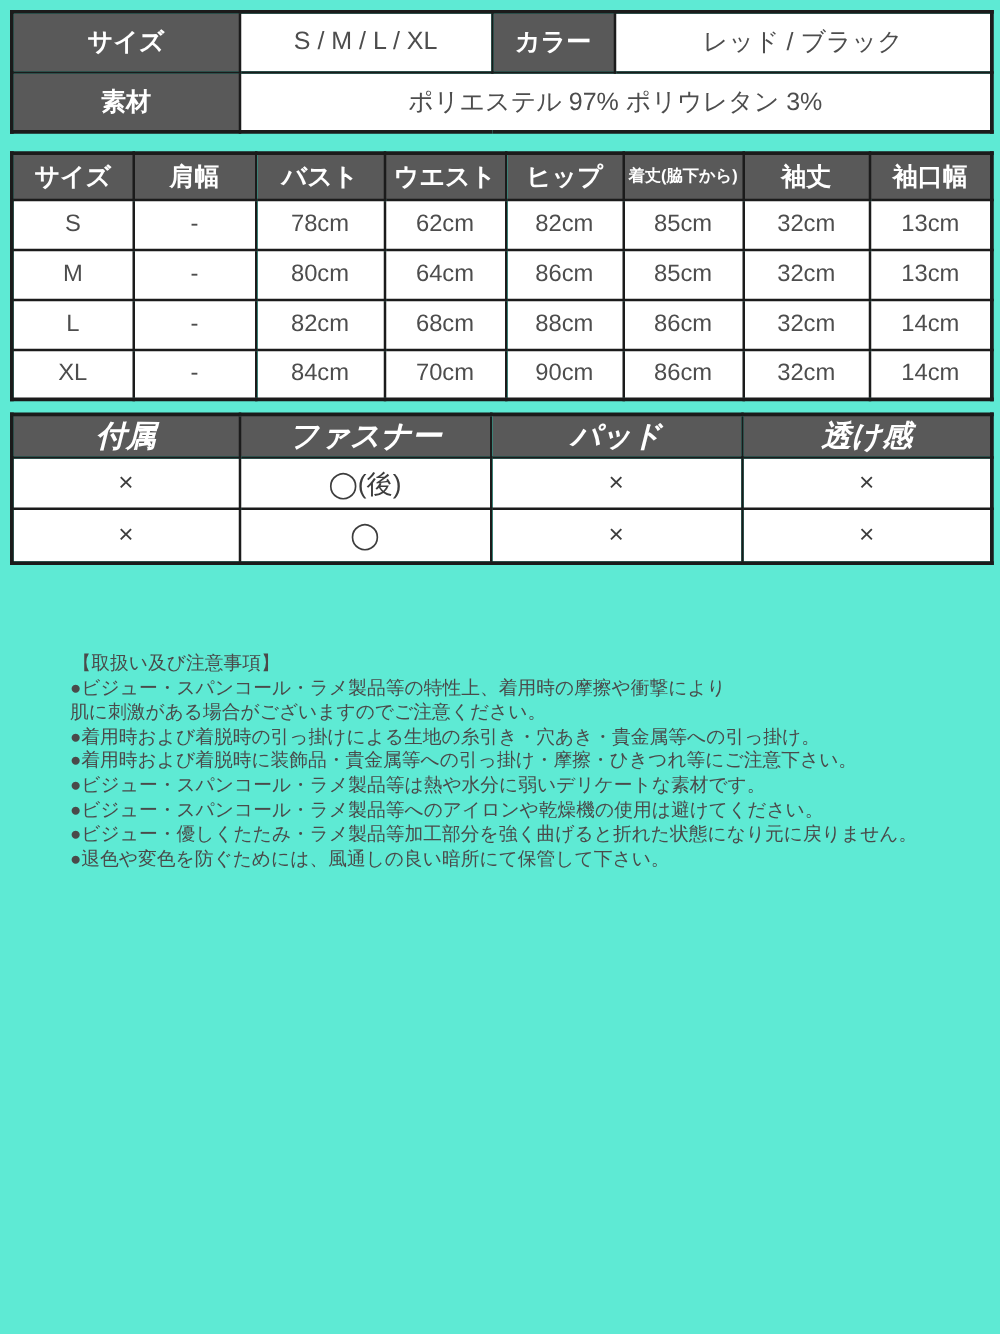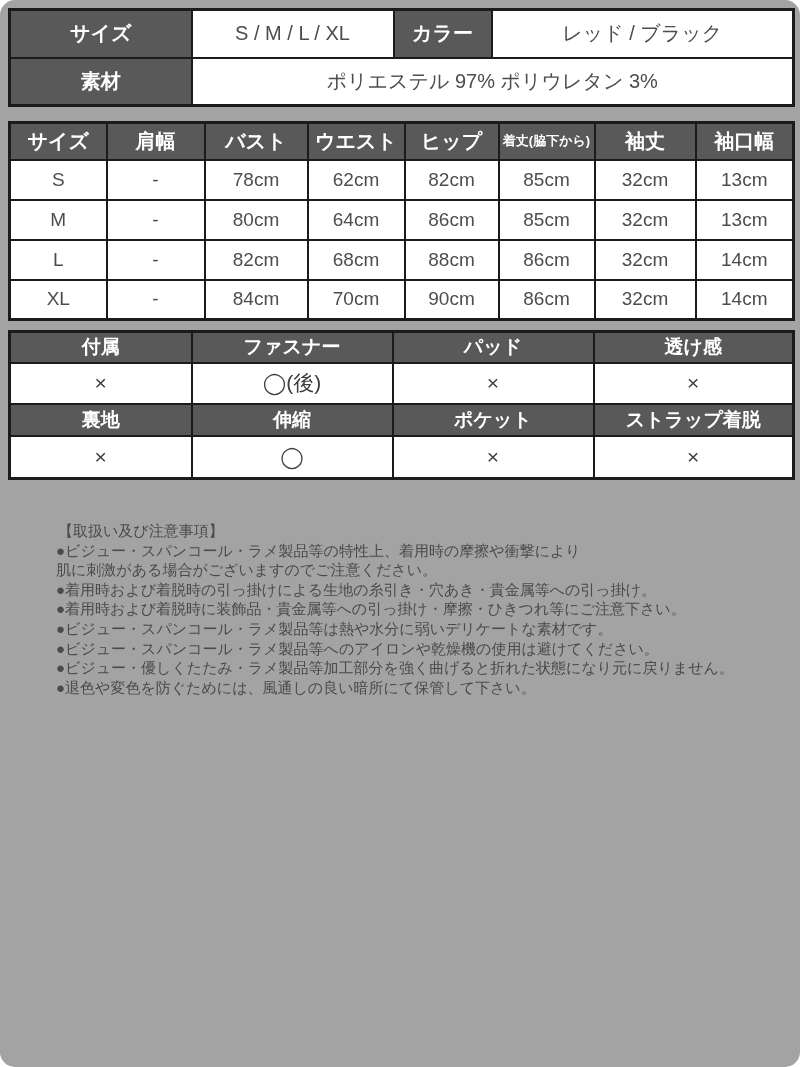--- a/index.html
+++ b/index.html
@@ -2,21 +2,21 @@
 <html><head>
 <meta charset="utf-8">
 <style>
   html, body { margin: 0; padding: 0; }
   body {
     width: 800px; height: 1067px;
     background: #ffffff;
     font-family: "Liberation Sans", "DejaVu Sans", sans-serif;
     -webkit-font-smoothing: antialiased;
   }
-  .page { position: relative; width: 800px; height: 1067px; overflow: hidden; background: #a3a3a3; border-radius: 15px; }
+  .page { position: relative; width: 800px; height: 1067px; overflow: hidden; background: #5eead4; }
 
   table.tbl {
     border-collapse: collapse;
     table-layout: fixed;
     position: absolute;
     left: 8px;
     width: 784px;
     border: 3px solid #1b1b1b;
   }
   .tbl td {
@@ -49,21 +49,21 @@
   #size-table tr.data { height: 40px; }
   #size-table .val { font-size: 19px; }
   #size-table td.small { font-size: 13px; letter-spacing: 0; }
 
   
   #feature-table { top: 330px; }
   #feature-table tr.h1 { height: 31px; }
   #feature-table tr.v1 { height: 41px; }
   #feature-table tr.h2 { height: 32px; }
   #feature-table tr.v2 { height: 43px; }
-  #feature-table .hdr { font-size: 19px; }
+  #feature-table .hdr { font-size: 24px; font-style: italic; }
   #feature-table .val { font-size: 21px; color: #3d3d3d; }
 
   
   .notes {
     position: absolute;
     left: 56px;
     top: 521px;
     width: 745px;
     font-size: 15px;
     line-height: 19.6px;
@@ -175,26 +175,20 @@
         <td class="hdr">ファスナー</td>
         <td class="hdr">パッド</td>
         <td class="hdr">透け感</td>
       </tr>
       <tr class="v1">
         <td class="val">×</td>
         <td class="val">◯(後)</td>
         <td class="val">×</td>
         <td class="val">×</td>
       </tr>
-      <tr class="h2">
-        <td class="hdr">裏地</td>
-        <td class="hdr">伸縮</td>
-        <td class="hdr">ポケット</td>
-        <td class="hdr">ストラップ着脱</td>
-      </tr>
       <tr class="v2">
         <td class="val">×</td>
         <td class="val">◯</td>
         <td class="val">×</td>
         <td class="val">×</td>
       </tr>
     </tbody>
   </table>
 
   <div class="notes">

